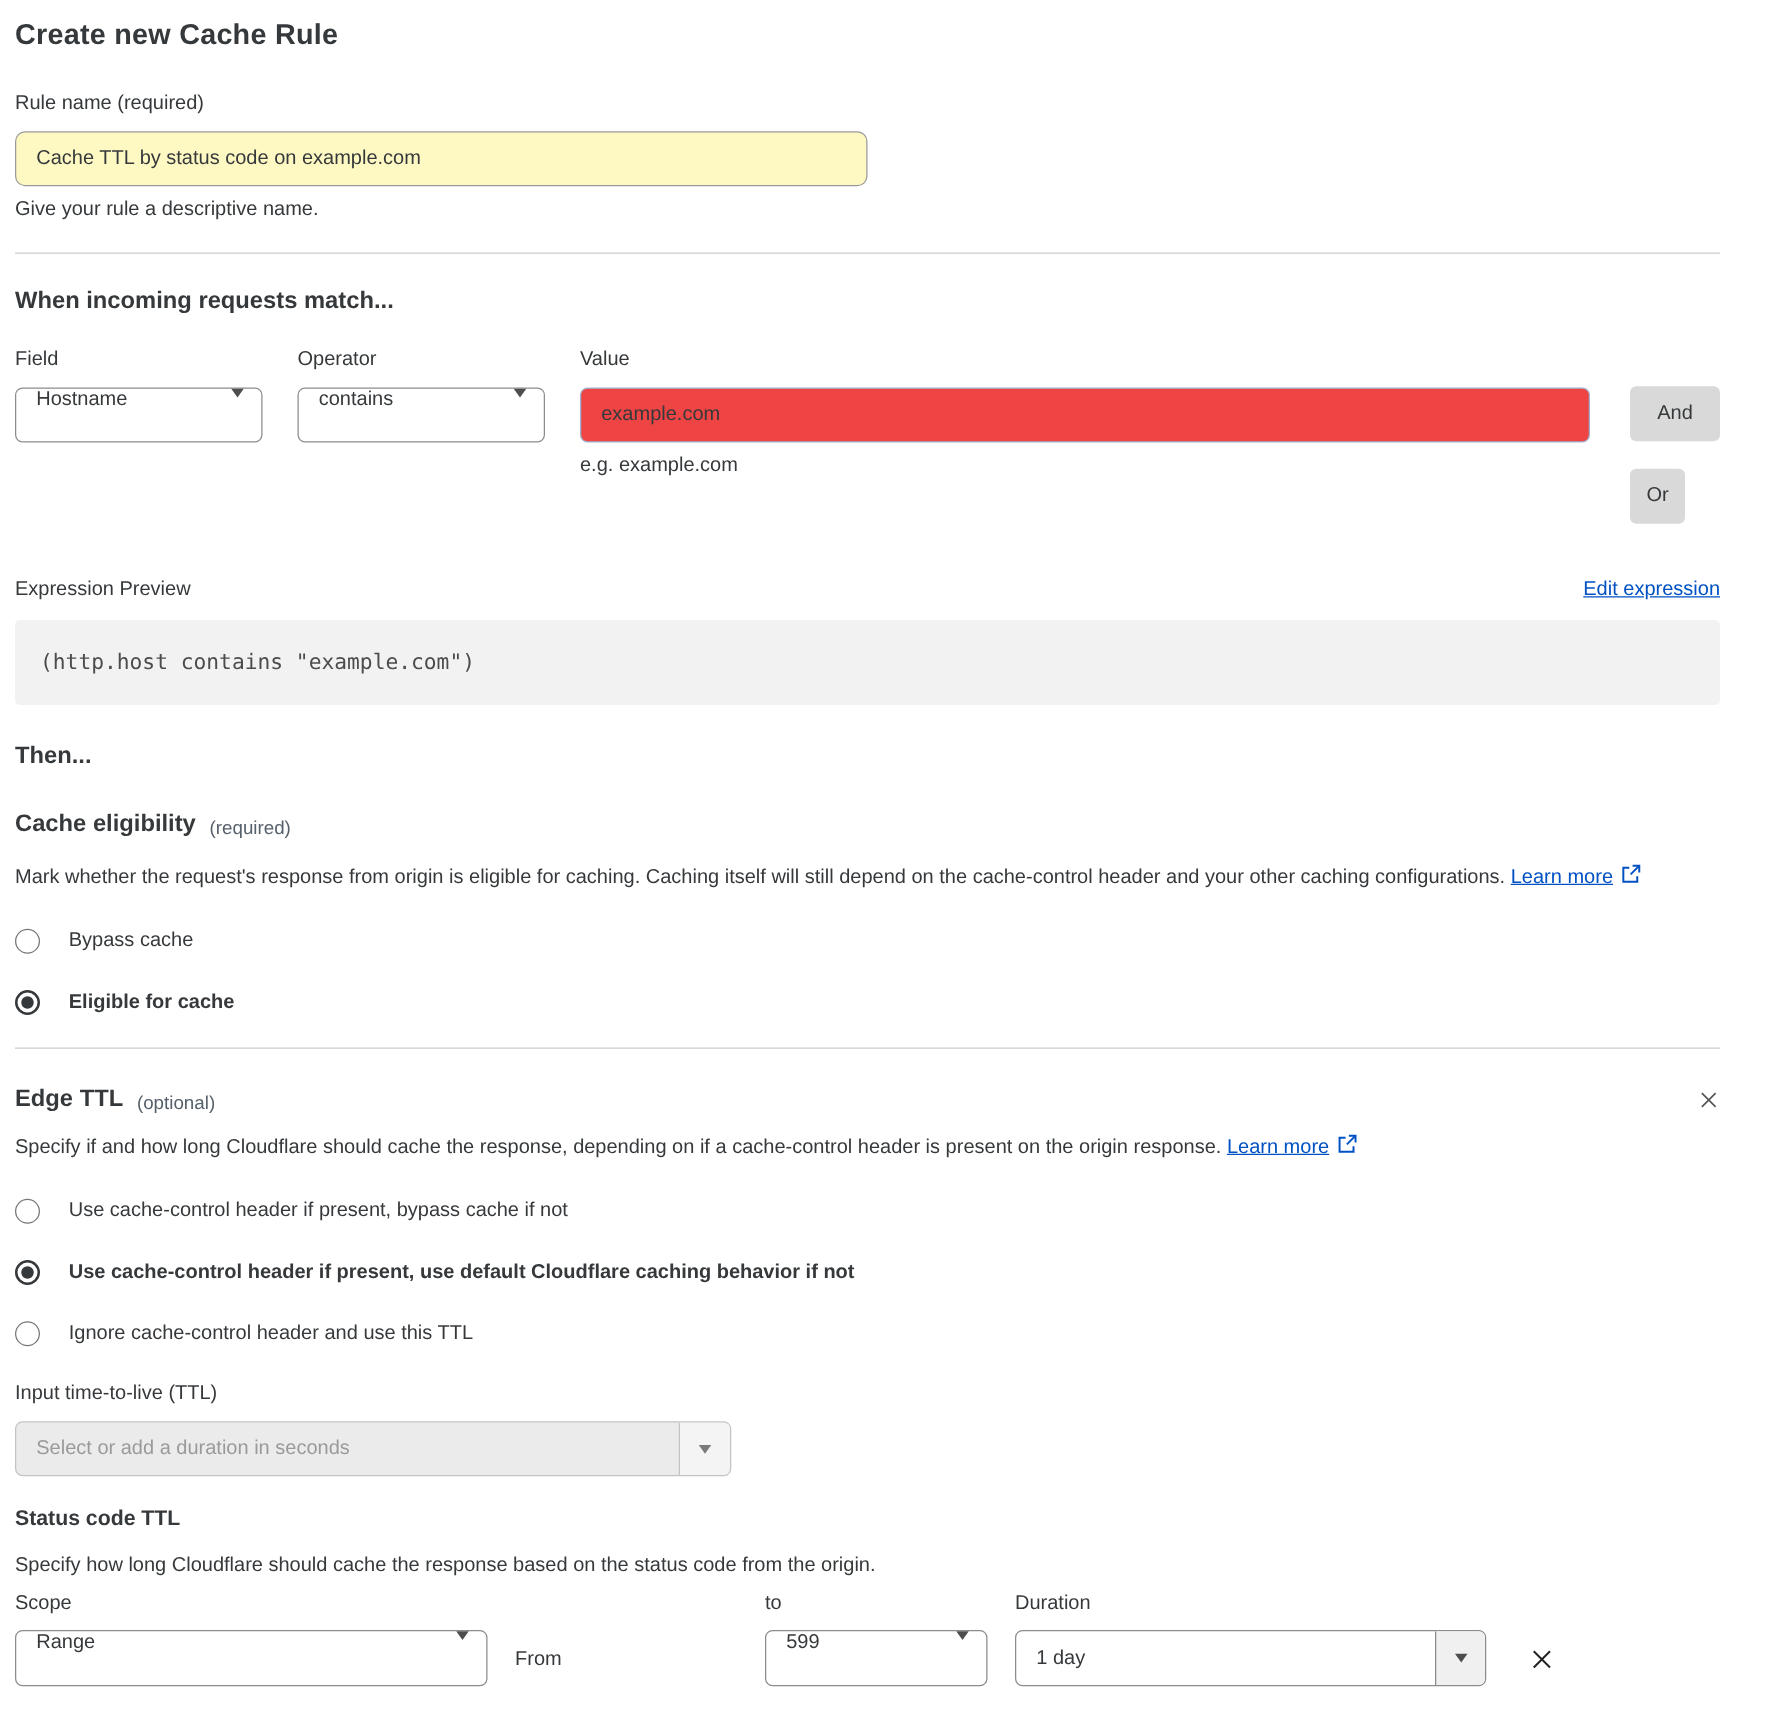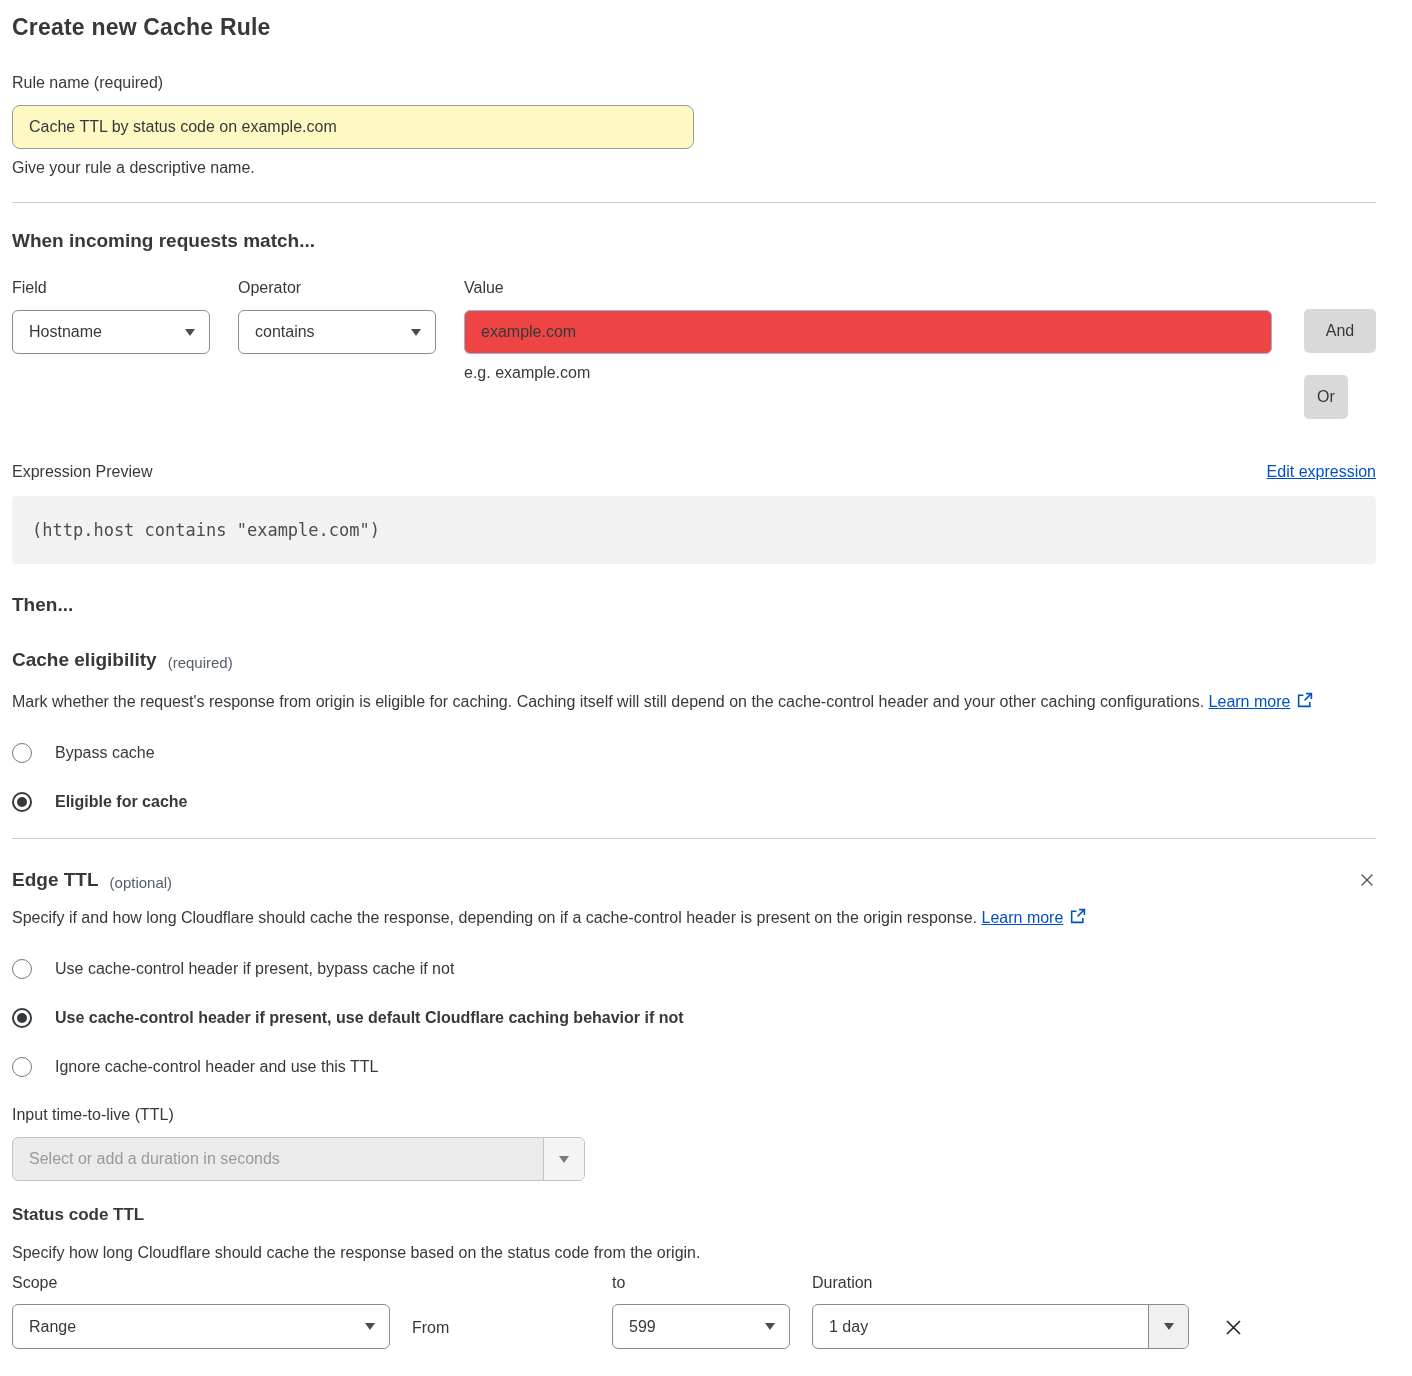--- a/index.html
+++ b/index.html
@@ -31,21 +31,21 @@
   .match-heading { margin: 27px 0 27px; }
 
   .row { display: flex; gap: 28px; }
   .col { display: flex; flex-direction: column; }
   .col-field { width: 198px; }
   .col-operator { width: 198px; }
   .col-value { flex: 1; }
 
   .selectbox {
     height: 44px; border: 1px solid #8c8c8c; border-radius: 6px;
-    display: flex; align-items: center; justify-content: space-between;
+    display: flex; justify-content: space-between;
     padding: 0 14px 0 16px; font-size: 16px; background: #fff; cursor: pointer;
   }
   .caret {
     width: 0; height: 0;
     border-left: 5.5px solid transparent; border-right: 5.5px solid transparent;
     border-top: 7px solid #4d4d4d; flex: none; margin-left: 8px;
   }
   .value-input {
     height: 44px; width: 100%;
     background: #ef4444; border: 1px solid #9db1cd; border-radius: 6px;

